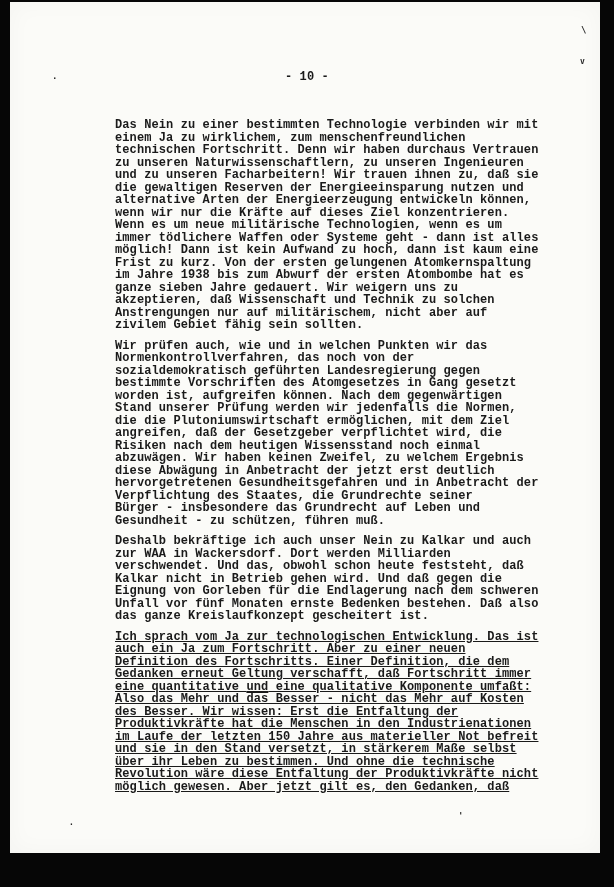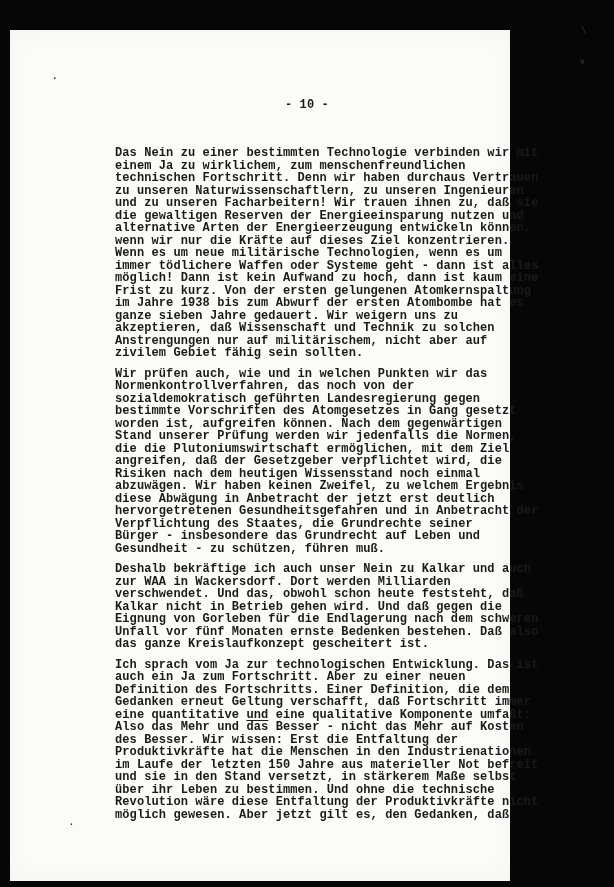--- a/index.html
+++ b/index.html
@@ -11,22 +11,22 @@
     position: relative;
     width: 614px;
     height: 887px;
     background: var(--border, #060606);
     overflow: hidden;
     font-family: "Liberation Mono", "DejaVu Sans Mono", monospace;
   }
   .paper {
     position: absolute;
     left: 10px;
-    top: 30px;
-    width: 500px;
+    top: 2px;
+    width: 590px;
     height: 851px;
     background: var(--paper, #fbfbf8);
     box-shadow: inset 0 0 25px rgba(0,0,0,0.03);
   }
   .page-number {
     position: absolute;
     left: 275px;
     top: 69px;
     font: 700 12px/12px "Liberation Mono", monospace;
     letter-spacing: 0.1px;
@@ -40,21 +40,21 @@
     width: 445px;
     font: 700 12px/12.5px "Liberation Mono", monospace;
     letter-spacing: 0.1px;
     color: var(--ink, #1a1a1a);
   }
   .para {
     margin: 0 0 8px 0;
     white-space: pre;
     -webkit-font-smoothing: antialiased;
   }
-  .para:last-child { margin-bottom: 0; }
+  .para:last-child { margin-bottom: 0; text-decoration: underline; }
   .u {
     text-decoration: underline;
     text-decoration-thickness: 1px;
     text-underline-offset: 2px;
   }
   .artifact {
     position: absolute;
     color: #2a2a2a;
     font: 700 9px/9px "DejaVu Sans Mono", monospace;
     white-space: pre;

